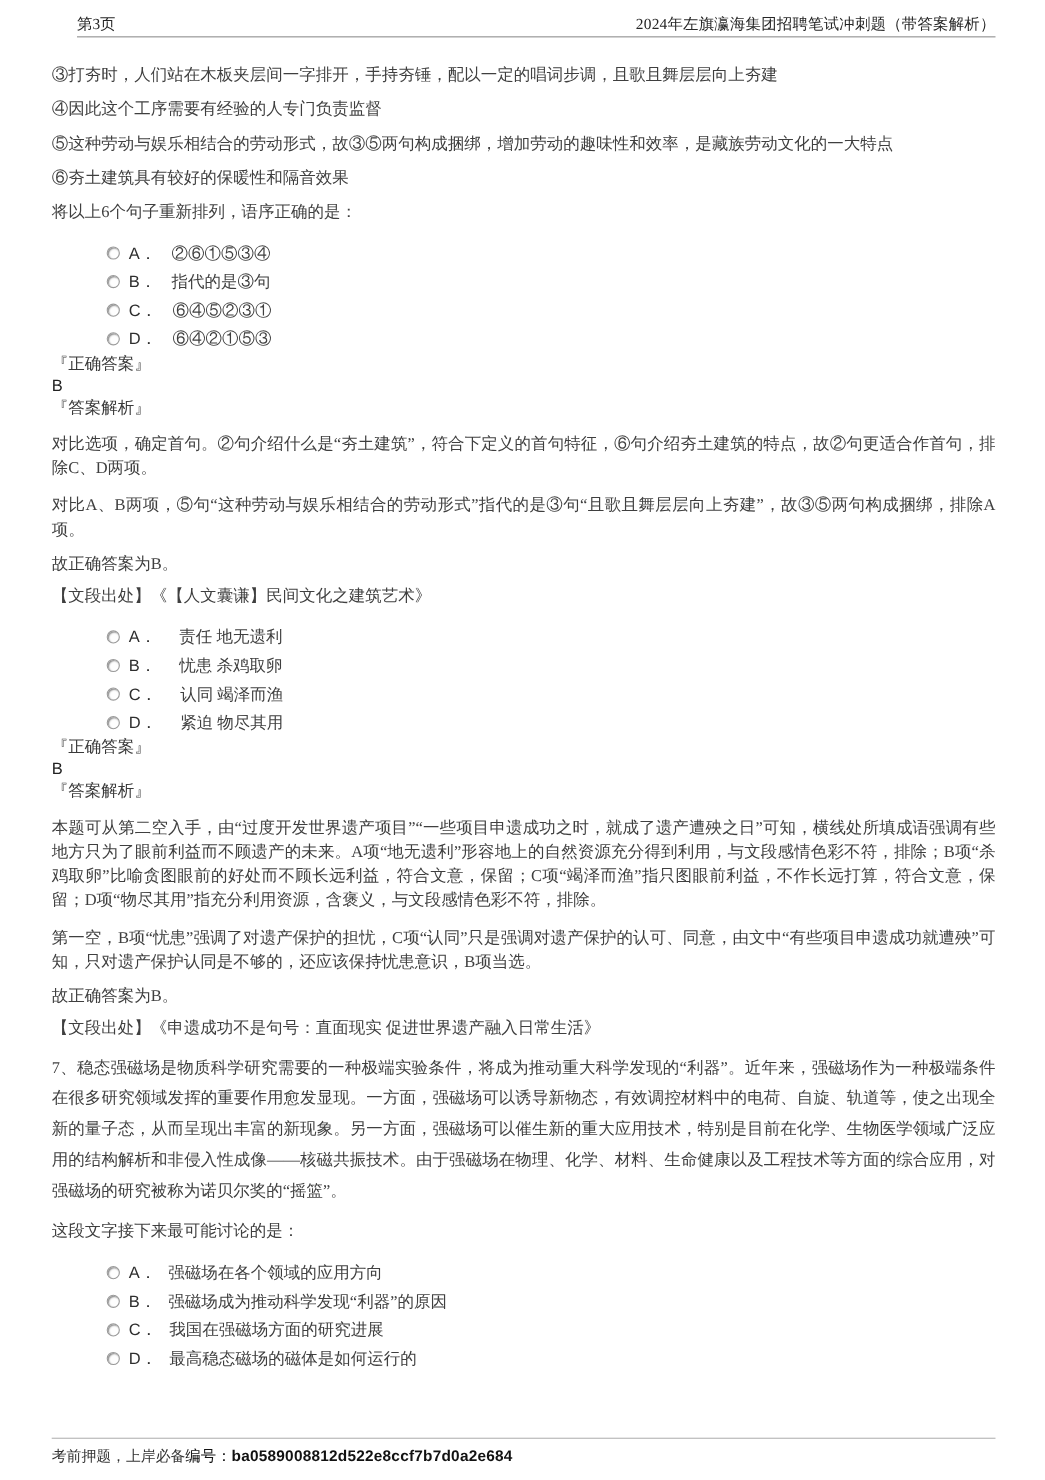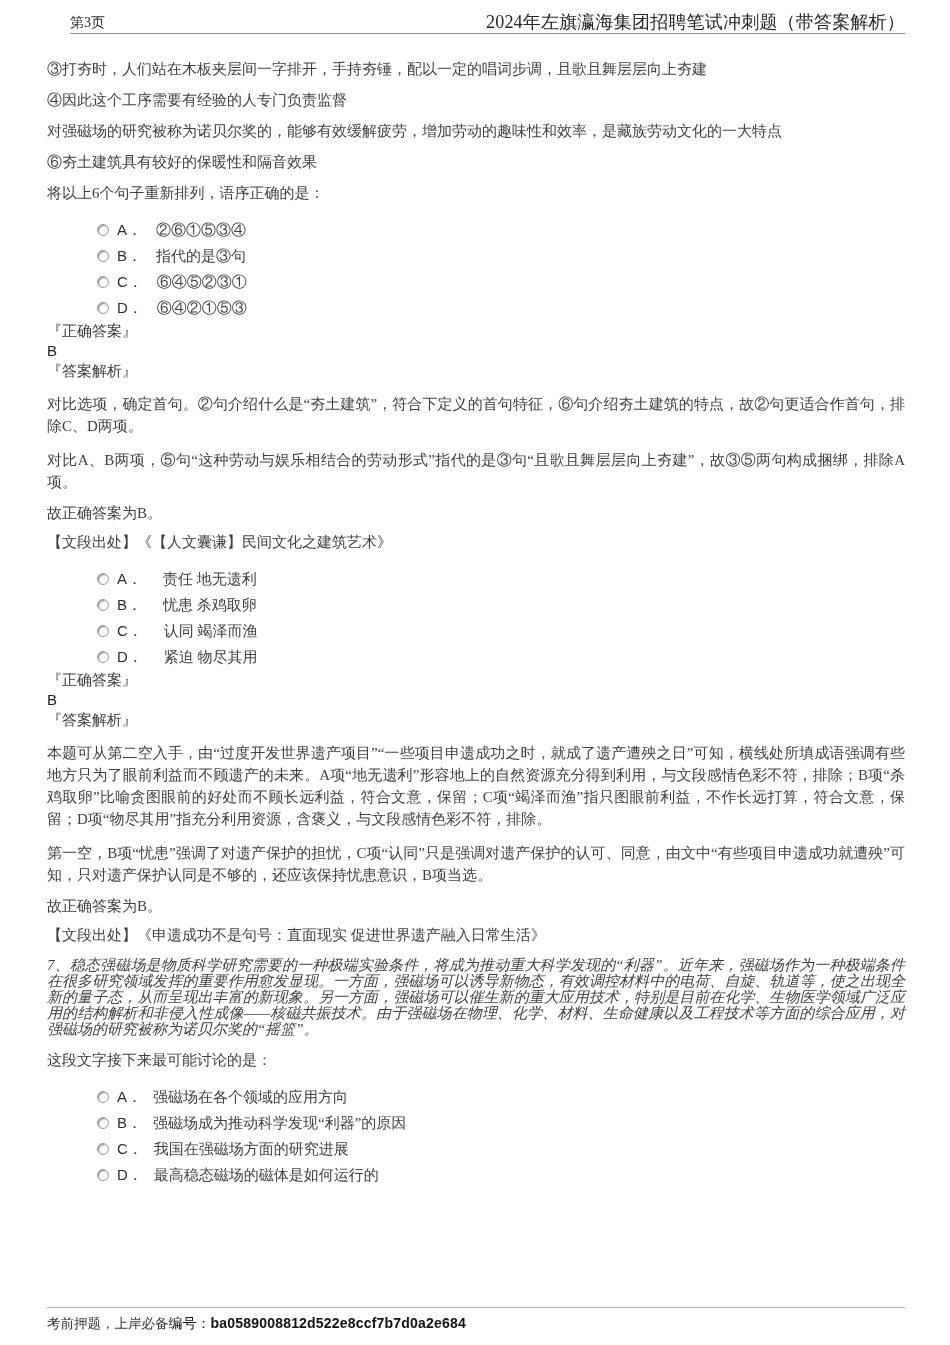--- a/index.html
+++ b/index.html
@@ -16,29 +16,29 @@
   .sans{font-family:"Liberation Sans","DejaVu Sans",sans-serif;}
 
   
   .header{
     margin:0 45px 0 70px;
     padding-top:15px;padding-bottom:3px;
     border-bottom:1px solid #8f8f8f;
     display:flex;justify-content:space-between;align-items:flex-end;
     color:#262626;font-size:14px;line-height:15px;
   }
-  .header .title{font-size:18px;letter-spacing:0.2px;}
+  .header .title{font-size:14px;letter-spacing:0.2px;}
 
   
   .content{margin:0 45px 0 47px;padding-top:24px;}
   p{margin:0;}
   .single{line-height:22px;margin-bottom:9px;}
   .para{line-height:22px;margin-top:12px;text-align:justify;}
   .stem{line-height:25px;margin-top:11px;text-align:justify;}
-  .q7stem{line-height:16px;margin-top:11px;text-align:justify;font-style:italic;}
+  .q7stem{line-height:28px;margin-top:11px;text-align:justify;}
   .instruction{line-height:22px;margin-top:3px;}
 
   .options{margin-top:13px;}
   .opt-row{display:flex;align-items:center;height:26px;margin-left:50px;}
   .radio{
     flex:none;width:10px;height:10px;border-radius:50%;
     background:#fefefe;
     border:1px solid #9a9a9a;
     box-shadow:inset 1px 1px 1.5px rgba(0,0,0,.45), inset -1px -1px 1px rgba(255,255,255,.9);
     margin-right:8px;
@@ -72,21 +72,21 @@
 
   <div class="header">
     <span>第3页</span>
     <span class="title">2024年左旗瀛海集团招聘笔试冲刺题（带答案解析）</span>
   </div>
 
   <div class="content">
 
     <p class="single">③打夯时，人们站在木板夹层间一字排开，手持夯锤，配以一定的唱词步调，且歌且舞层层向上夯建</p>
     <p class="single">④因此这个工序需要有经验的人专门负责监督</p>
-    <p class="single">对强磁场的研究被称为诺贝尔奖的，能够有效缓解疲劳，增加劳动的趣味性和效率，是藏族劳动文化的一大特点</p>
+    <p class="single">⑤这种劳动与娱乐相结合的劳动形式，故③⑤两句构成捆绑，增加劳动的趣味性和效率，是藏族劳动文化的一大特点</p>
     <p class="single">⑥夯土建筑具有较好的保暖性和隔音效果</p>
     <p class="instruction">将以上6个句子重新排列，语序正确的是：</p>
 
     <div class="options">
       <div class="opt-row">
         <span class="radio"></span>
         <span class="opt-label sans">A．</span>
         <span class="opt-text gap-wide">②⑥①⑤③④</span>
       </div>
       <div class="opt-row">

